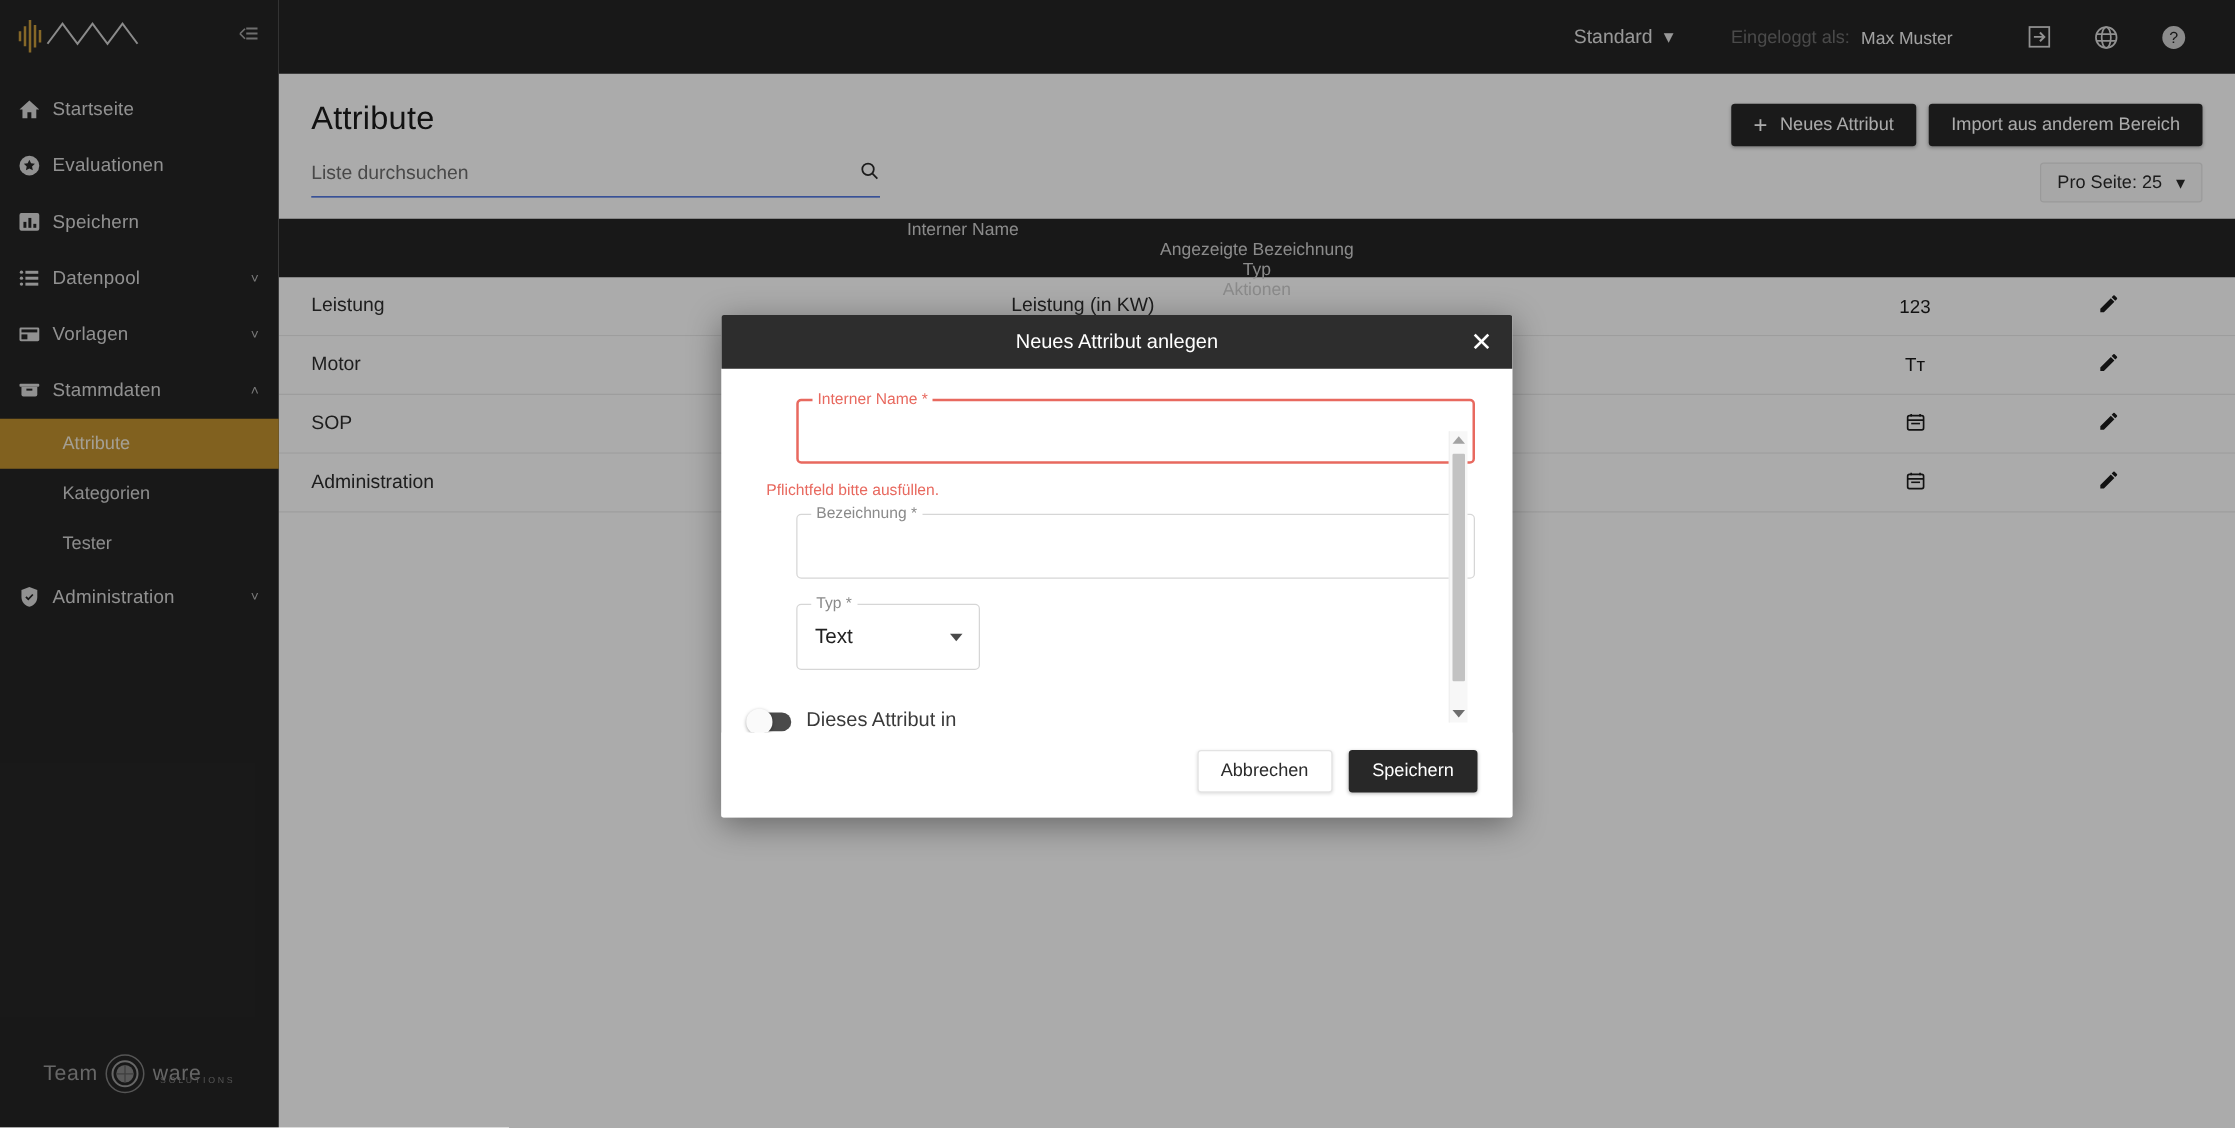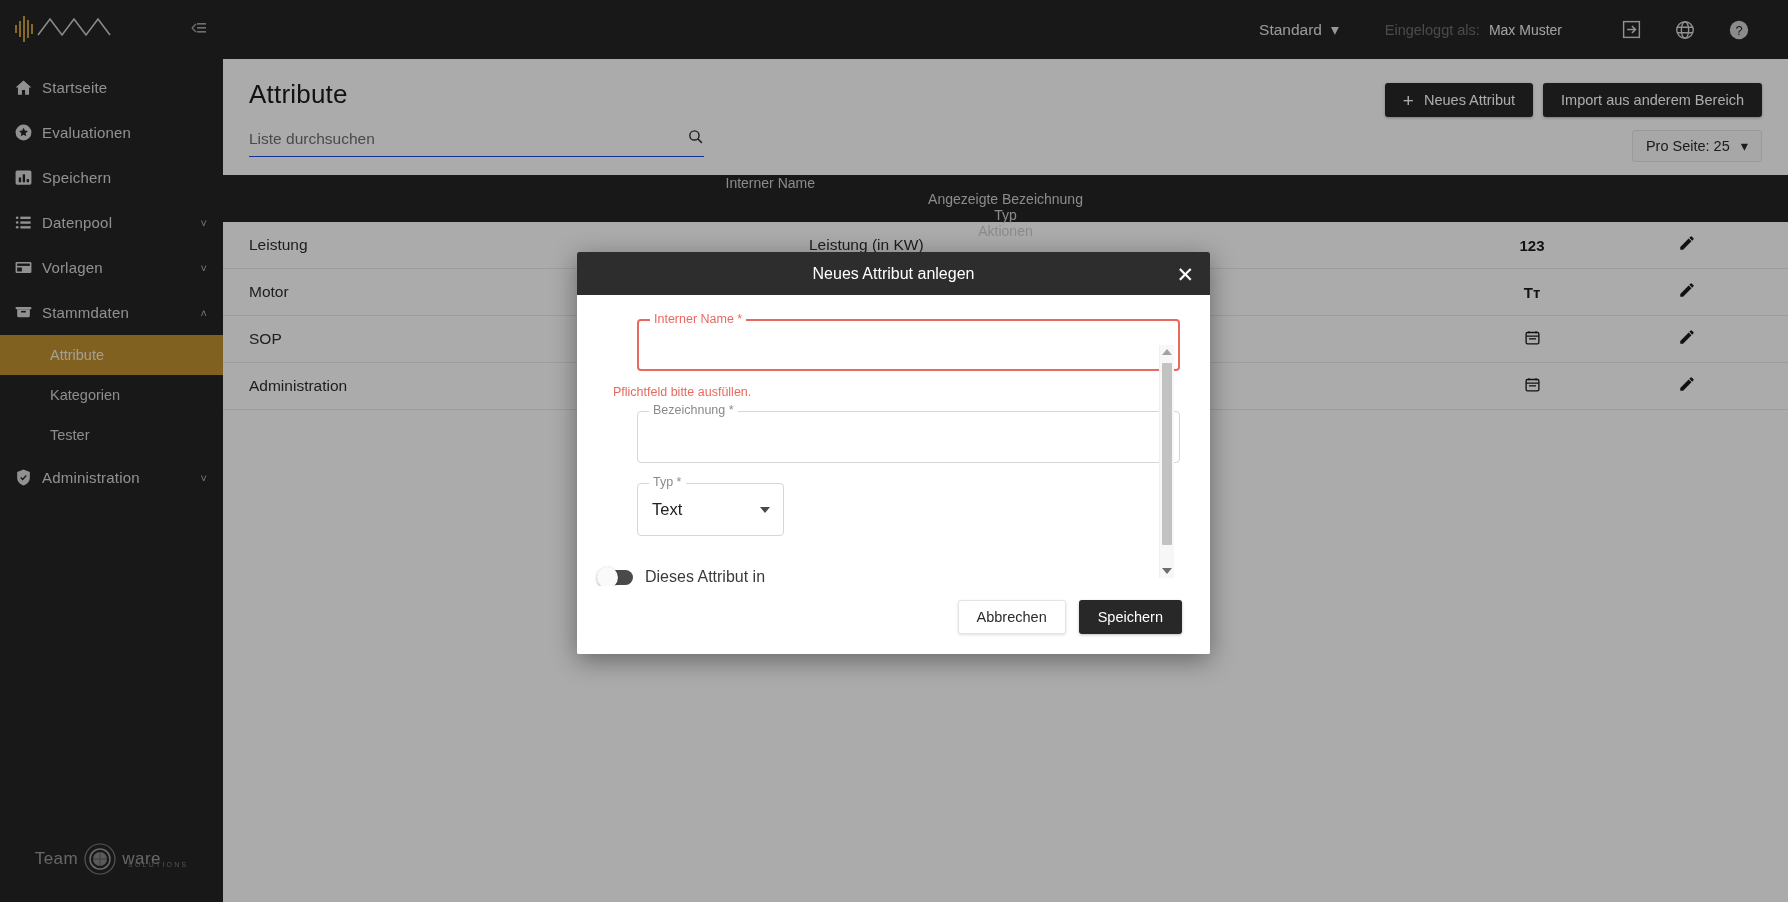--- a/index.html
+++ b/index.html
@@ -116,21 +116,21 @@
   .col-name   { width: 560px; }
   .col-desc   { flex: 1; }
   .col-typ    { width: 160px; text-align: center; }
   .col-akt    { width: 150px; text-align: center; }
   .trow {
     height: 47px; display: flex; align-items: center;
     padding: 0 26px; font-size: 15.5px; color: #2e2e2e;
     border-bottom: 1px solid #ebebeb;
     background: #fff;
   }
-  .typ-cell { font-size: 15px; font-weight: bold; color:#1c1c1c; }
+  .typ-cell { font-size: 15px; font-weight: normal; color:#1c1c1c; }
   .akt-cell { display:flex; justify-content:center; }
   .pencil { cursor: pointer; }
 
   
   .overlay {
     position: absolute; left: 0; top: 0; width: 1788px; height: 902px;
     background: rgba(0,0,0,0.33); z-index: 20;
   }
   .modal {
     position: absolute; left: 577px; top: 252px;

